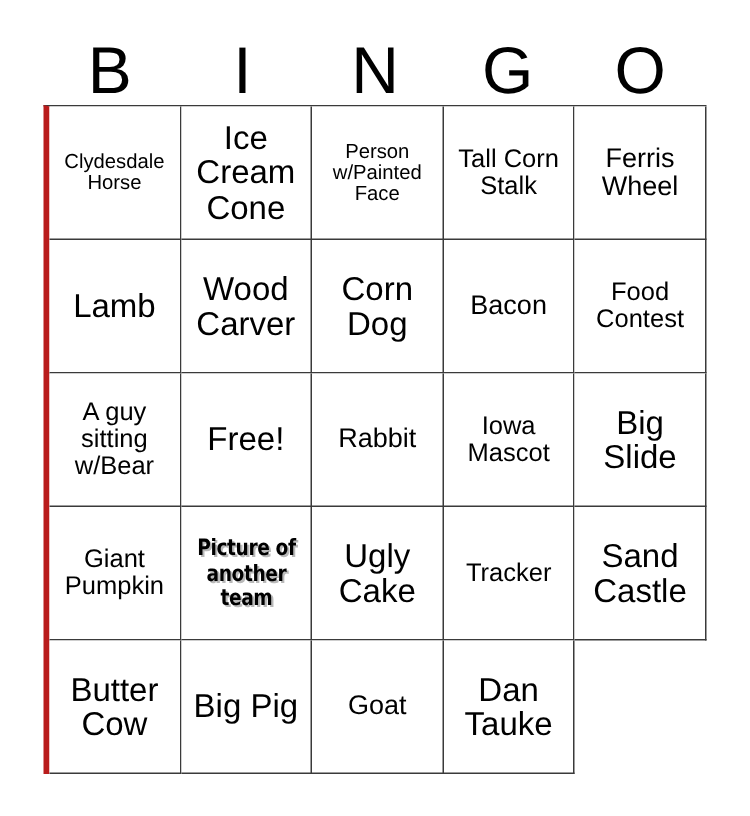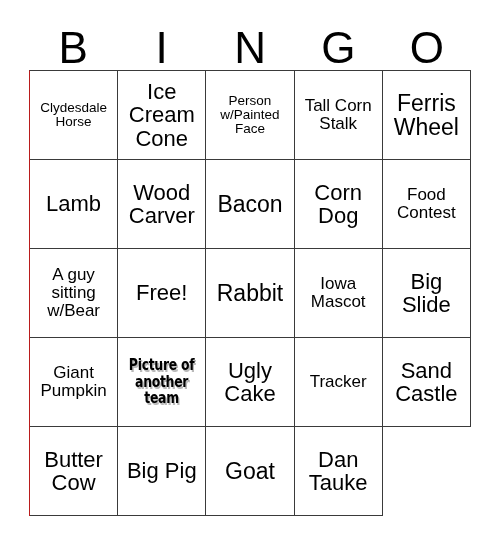--- a/index.html
+++ b/index.html
@@ -54,21 +54,21 @@
   .grid {
     position: absolute;
     left: 29px;
     top: 70px;
     width: 442px;
     height: 446px;
     display: grid;
     grid-template-columns: repeat(5, 1fr);
     grid-template-rows: repeat(5, 1fr);
     border-top: 1px solid #3a3a3a;
-    border-left: 1px solid #b91c1c;
+    border-left: 4px solid #b91c1c;
     box-sizing: border-box;
     background: #ffffff;
   }
   .cell {
     border-right: 1px solid #3a3a3a;
     border-bottom: 1px solid #3a3a3a;
     box-sizing: border-box;
     display: flex;
     align-items: center;
     justify-content: center;
@@ -82,21 +82,21 @@
     width: 100%;
     line-height: 1.06;
     font-family: "Liberation Sans", sans-serif;
     font-weight: 400;
     color: #000000;
     word-wrap: break-word;
   }
 
   
   .fs-xl  { font-size: 22px; }
-  .fs-lg  { font-size: 23px; }
+  .fs-lg  { font-size: 18px; }
   .fs-md  { font-size: 22px; }
   .fs-sm  { font-size: 17px; }
   .fs-xs  { font-size: 13.5px; }
 
   
   .style-stamp {
     font-family: "DejaVu Sans", sans-serif;
     font-weight: 700;
     font-size: 15px;
     font-stretch: condensed;
@@ -147,24 +147,24 @@
       <span class="cell-text fs-lg">Ferris Wheel</span>
     </div>
 
     <div class="cell">
       <span class="cell-text fs-xl">Lamb</span>
     </div>
     <div class="cell">
       <span class="cell-text fs-md">Wood Carver</span>
     </div>
     <div class="cell">
+      <span class="cell-text fs-xl">Corn Dog</span>
+    </div>
+    <div class="cell">
       <span class="cell-text fs-lg">Bacon</span>
-    </div>
-    <div class="cell">
-      <span class="cell-text fs-xl">Corn Dog</span>
     </div>
     <div class="cell">
       <span class="cell-text fs-sm">Food Contest</span>
     </div>
 
     <div class="cell">
       <span class="cell-text fs-sm">A guy sitting w/Bear</span>
     </div>
     <div class="cell">
       <span class="cell-text fs-xl">Free!</span>

